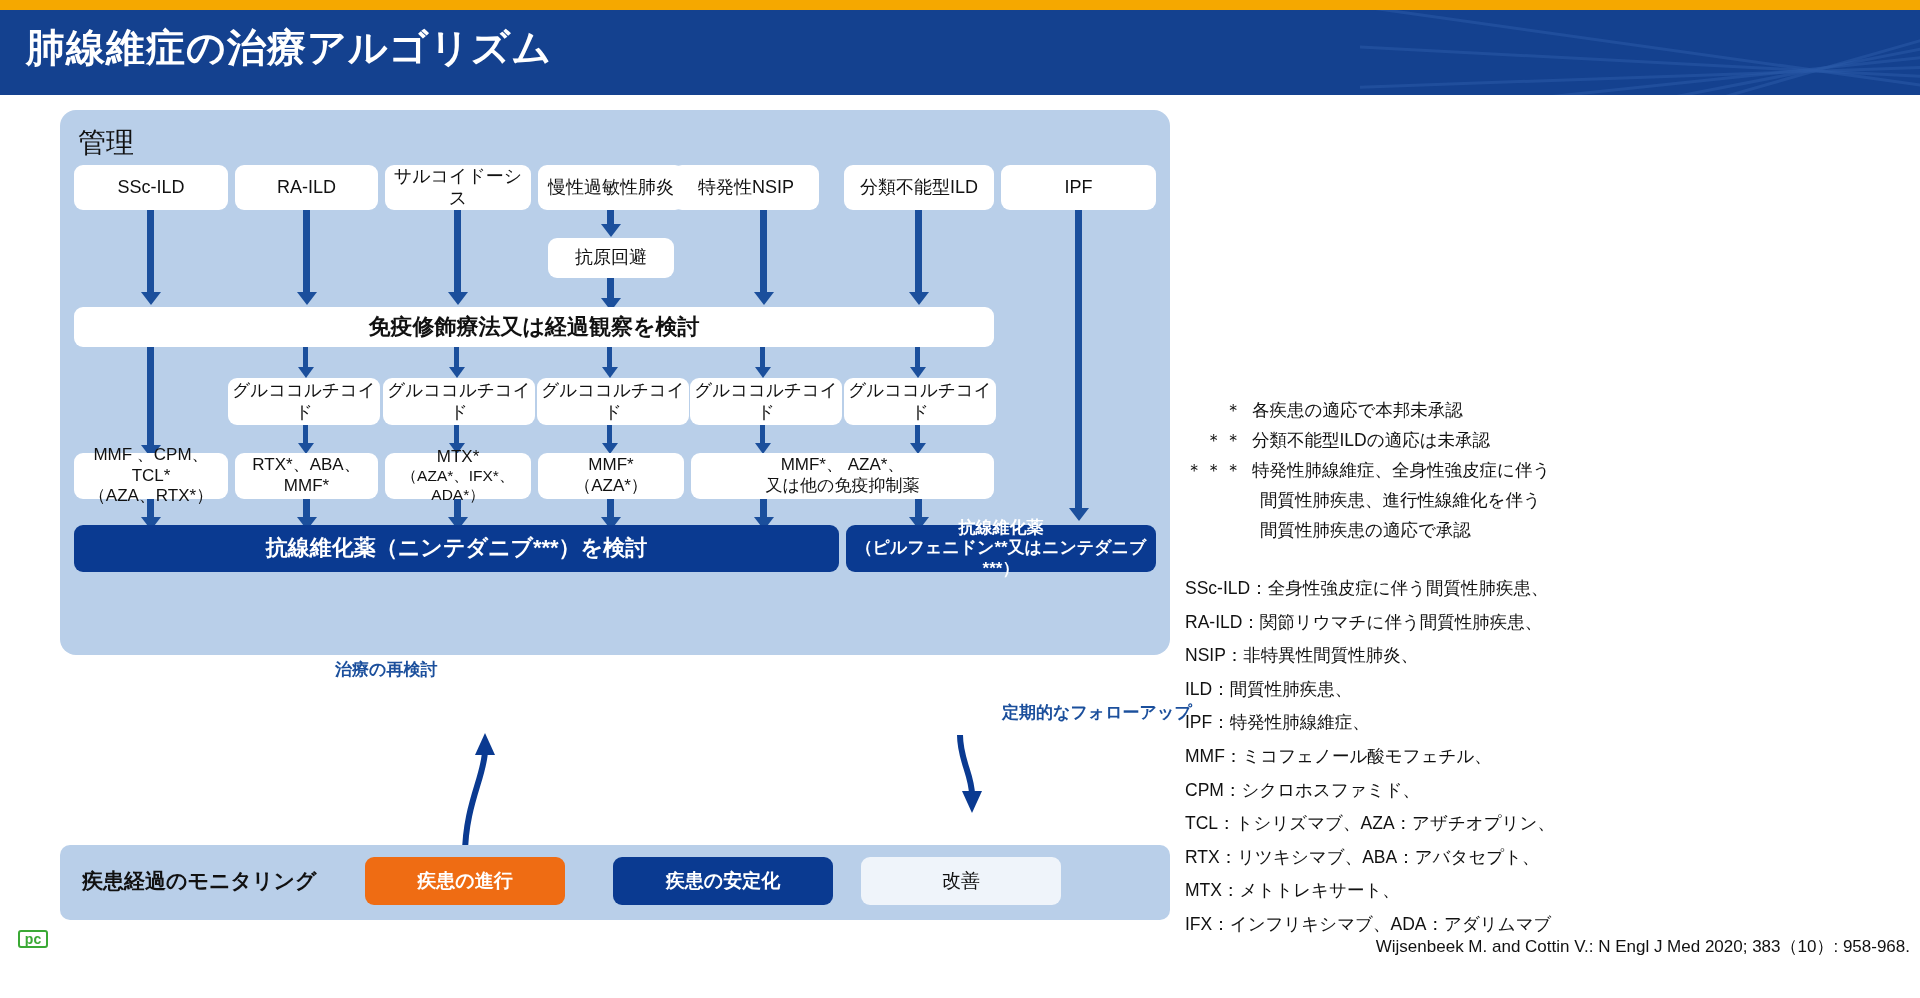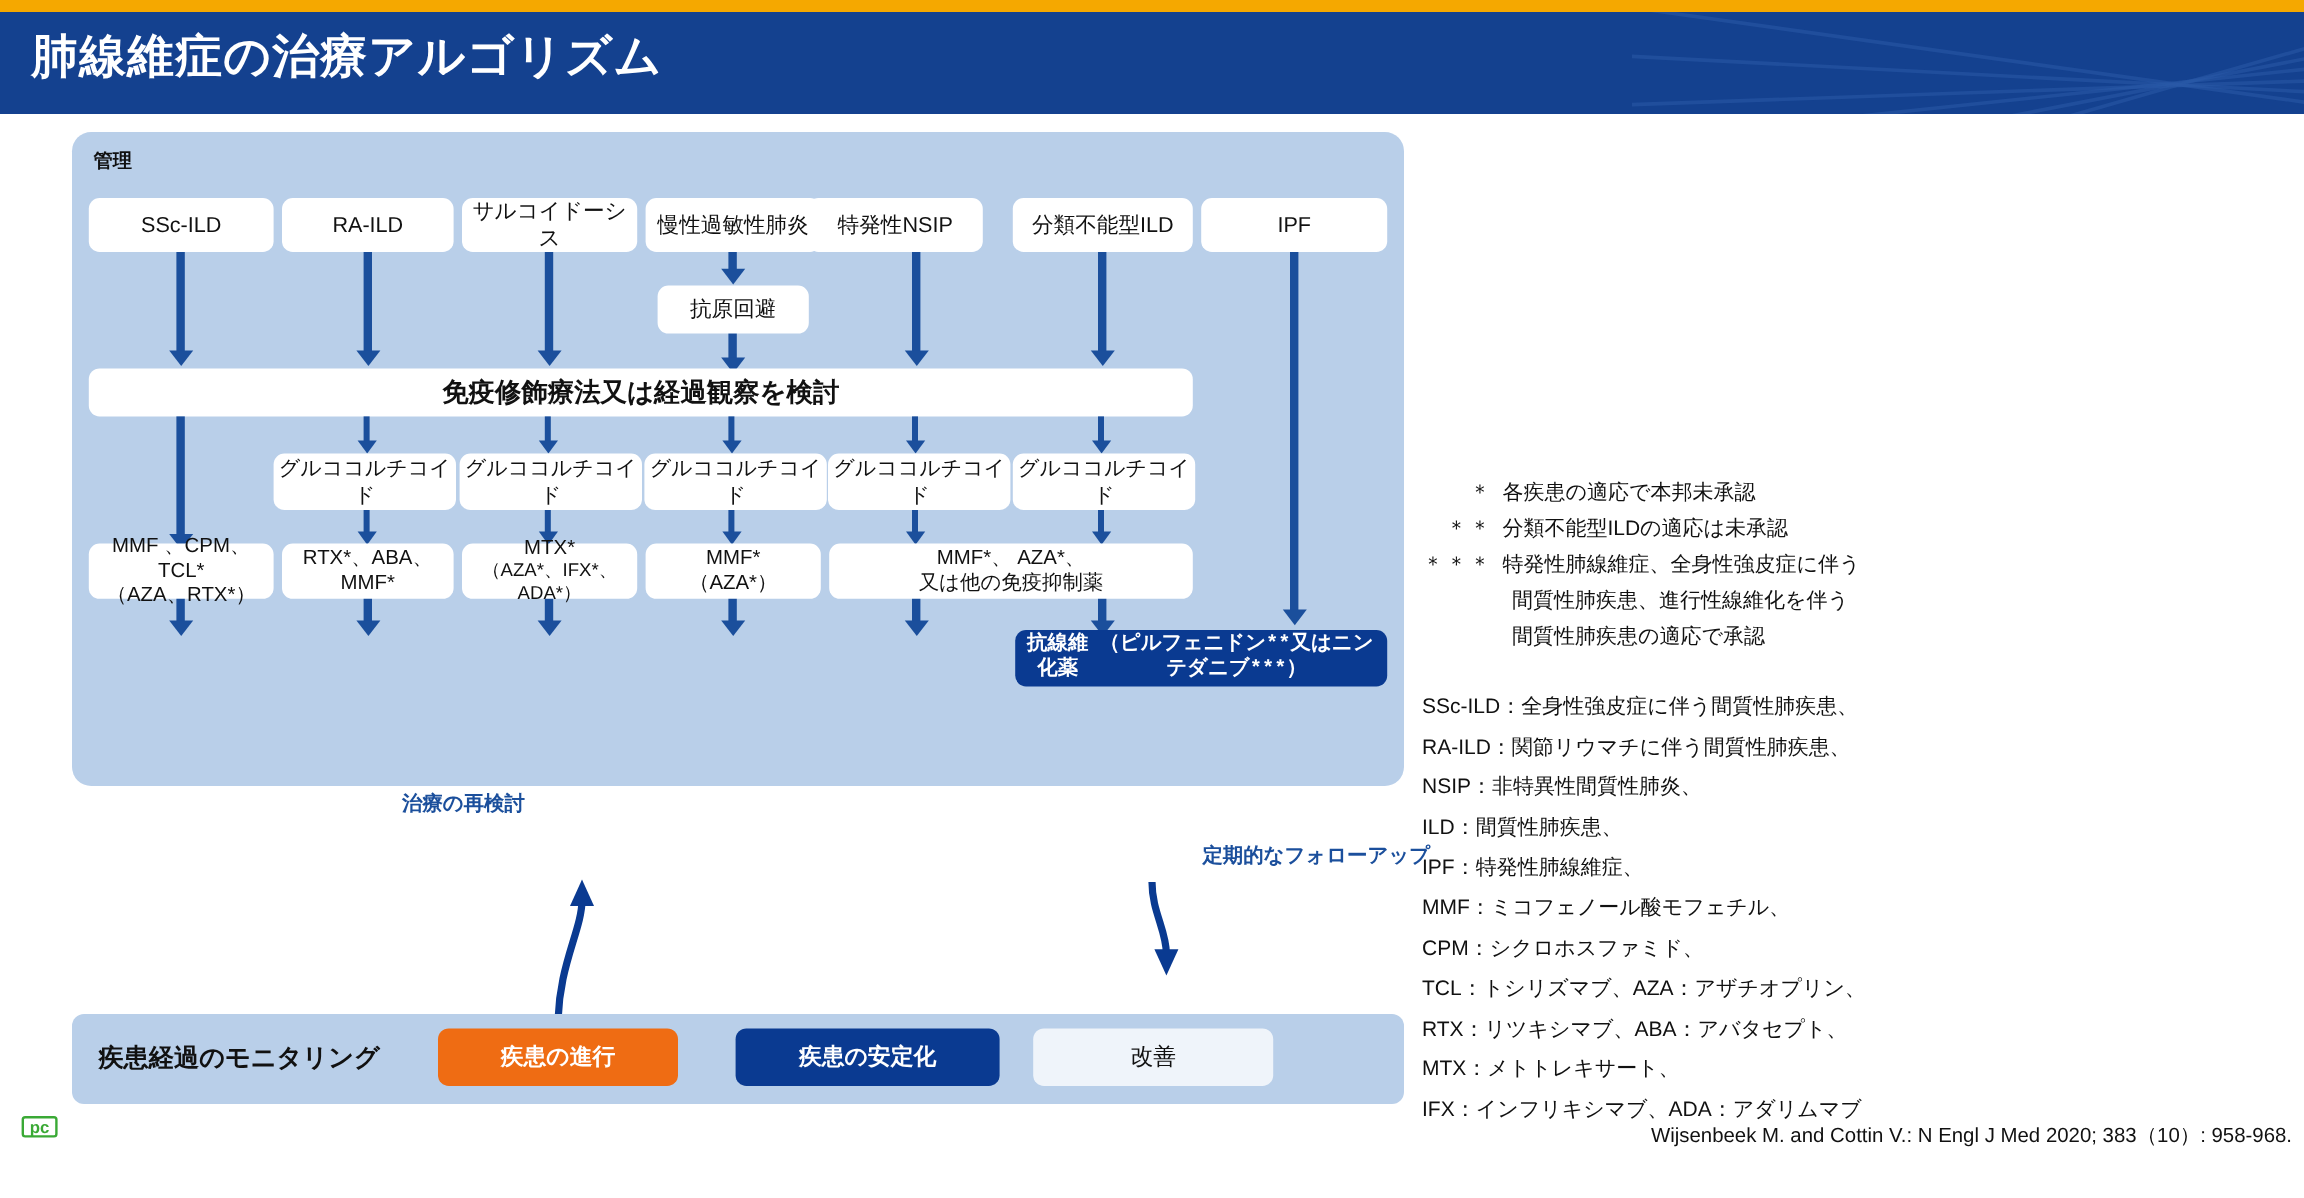--- a/index.html
+++ b/index.html
@@ -19,21 +19,21 @@
                  height:3px; width:700px; transform-origin:right center; }
   #header h1 {
     position:absolute; left:26px; top:18px; color:#ffffff;
     font-size:39px; font-weight:bold; letter-spacing:1px; line-height:60px;
   }
   
   #mgmt-panel {
     position:absolute; left:60px; top:110px; width:1110px; height:545px;
     background:#b9cfe9; border-radius:16px;
   }
-  #mgmt-label { position:absolute; left:18px; top:14px; font-size:16px; font-weight:bold; color:#111; }
+  #mgmt-label { position:absolute; left:18px; top:14px; font-size:28px; font-weight:normal; color:#111; }
   .wbox {
     position:absolute; background:#ffffff; border-radius:9px;
     display:flex; align-items:center; justify-content:center; text-align:center;
     font-size:18px; color:#111; line-height:1.22; padding:2px 4px;
   }
   .wbox.small { font-size:17px; }
   .wbox.med   { font-size:17.5px; }
   .nbox {
     position:absolute; background:#0a3a91; border-radius:9px; color:#fff;
     display:flex; align-items:center; justify-content:center; text-align:center;
@@ -198,21 +198,22 @@
   <div class="arwhead" style="left:237px; top:407px;"></div>
   <div class="arw" style="left:394px; top:389px; height:20px;"></div>
   <div class="arwhead" style="left:388px; top:407px;"></div>
   <div class="arw" style="left:547px; top:389px; height:20px;"></div>
   <div class="arwhead" style="left:541px; top:407px;"></div>
   <div class="arw" style="left:700px; top:389px; height:20px;"></div>
   <div class="arwhead" style="left:694px; top:407px;"></div>
   <div class="arw" style="left:855px; top:389px; height:20px;"></div>
   <div class="arwhead" style="left:849px; top:407px;"></div>
 
-  <div class="nbox two" style="left:786px; top:415px; width:310px; height:47px; flex-direction:row;font-family:Liberation Mono, monospace;">
+  <div class="nbox" style="left:14px; top:415px; width:765px; height:47px;">抗線維化薬（ニンテダニブ***）を検討</div>
+  <div class="nbox two" style="left:786px; top:415px; width:310px; height:47px; flex-direction:column;">
     <span>抗線維化薬</span>
     <span>（ピルフェニドン**又はニンテダニブ***）</span>
   </div>
 
 </div>
 
 <svg width="1180" height="230" style="position:absolute; left:60px; top:655px; pointer-events:none;">
   <path d="M 405 200 C 405 150, 425 120, 425 95" stroke="#0a3a91" stroke-width="6" fill="none"></path>
   <polygon points="425,78 415,100 435,100" fill="#0a3a91"></polygon>
   <path d="M 900 80 C 900 105, 912 120, 912 140" stroke="#0a3a91" stroke-width="6" fill="none"></path>

